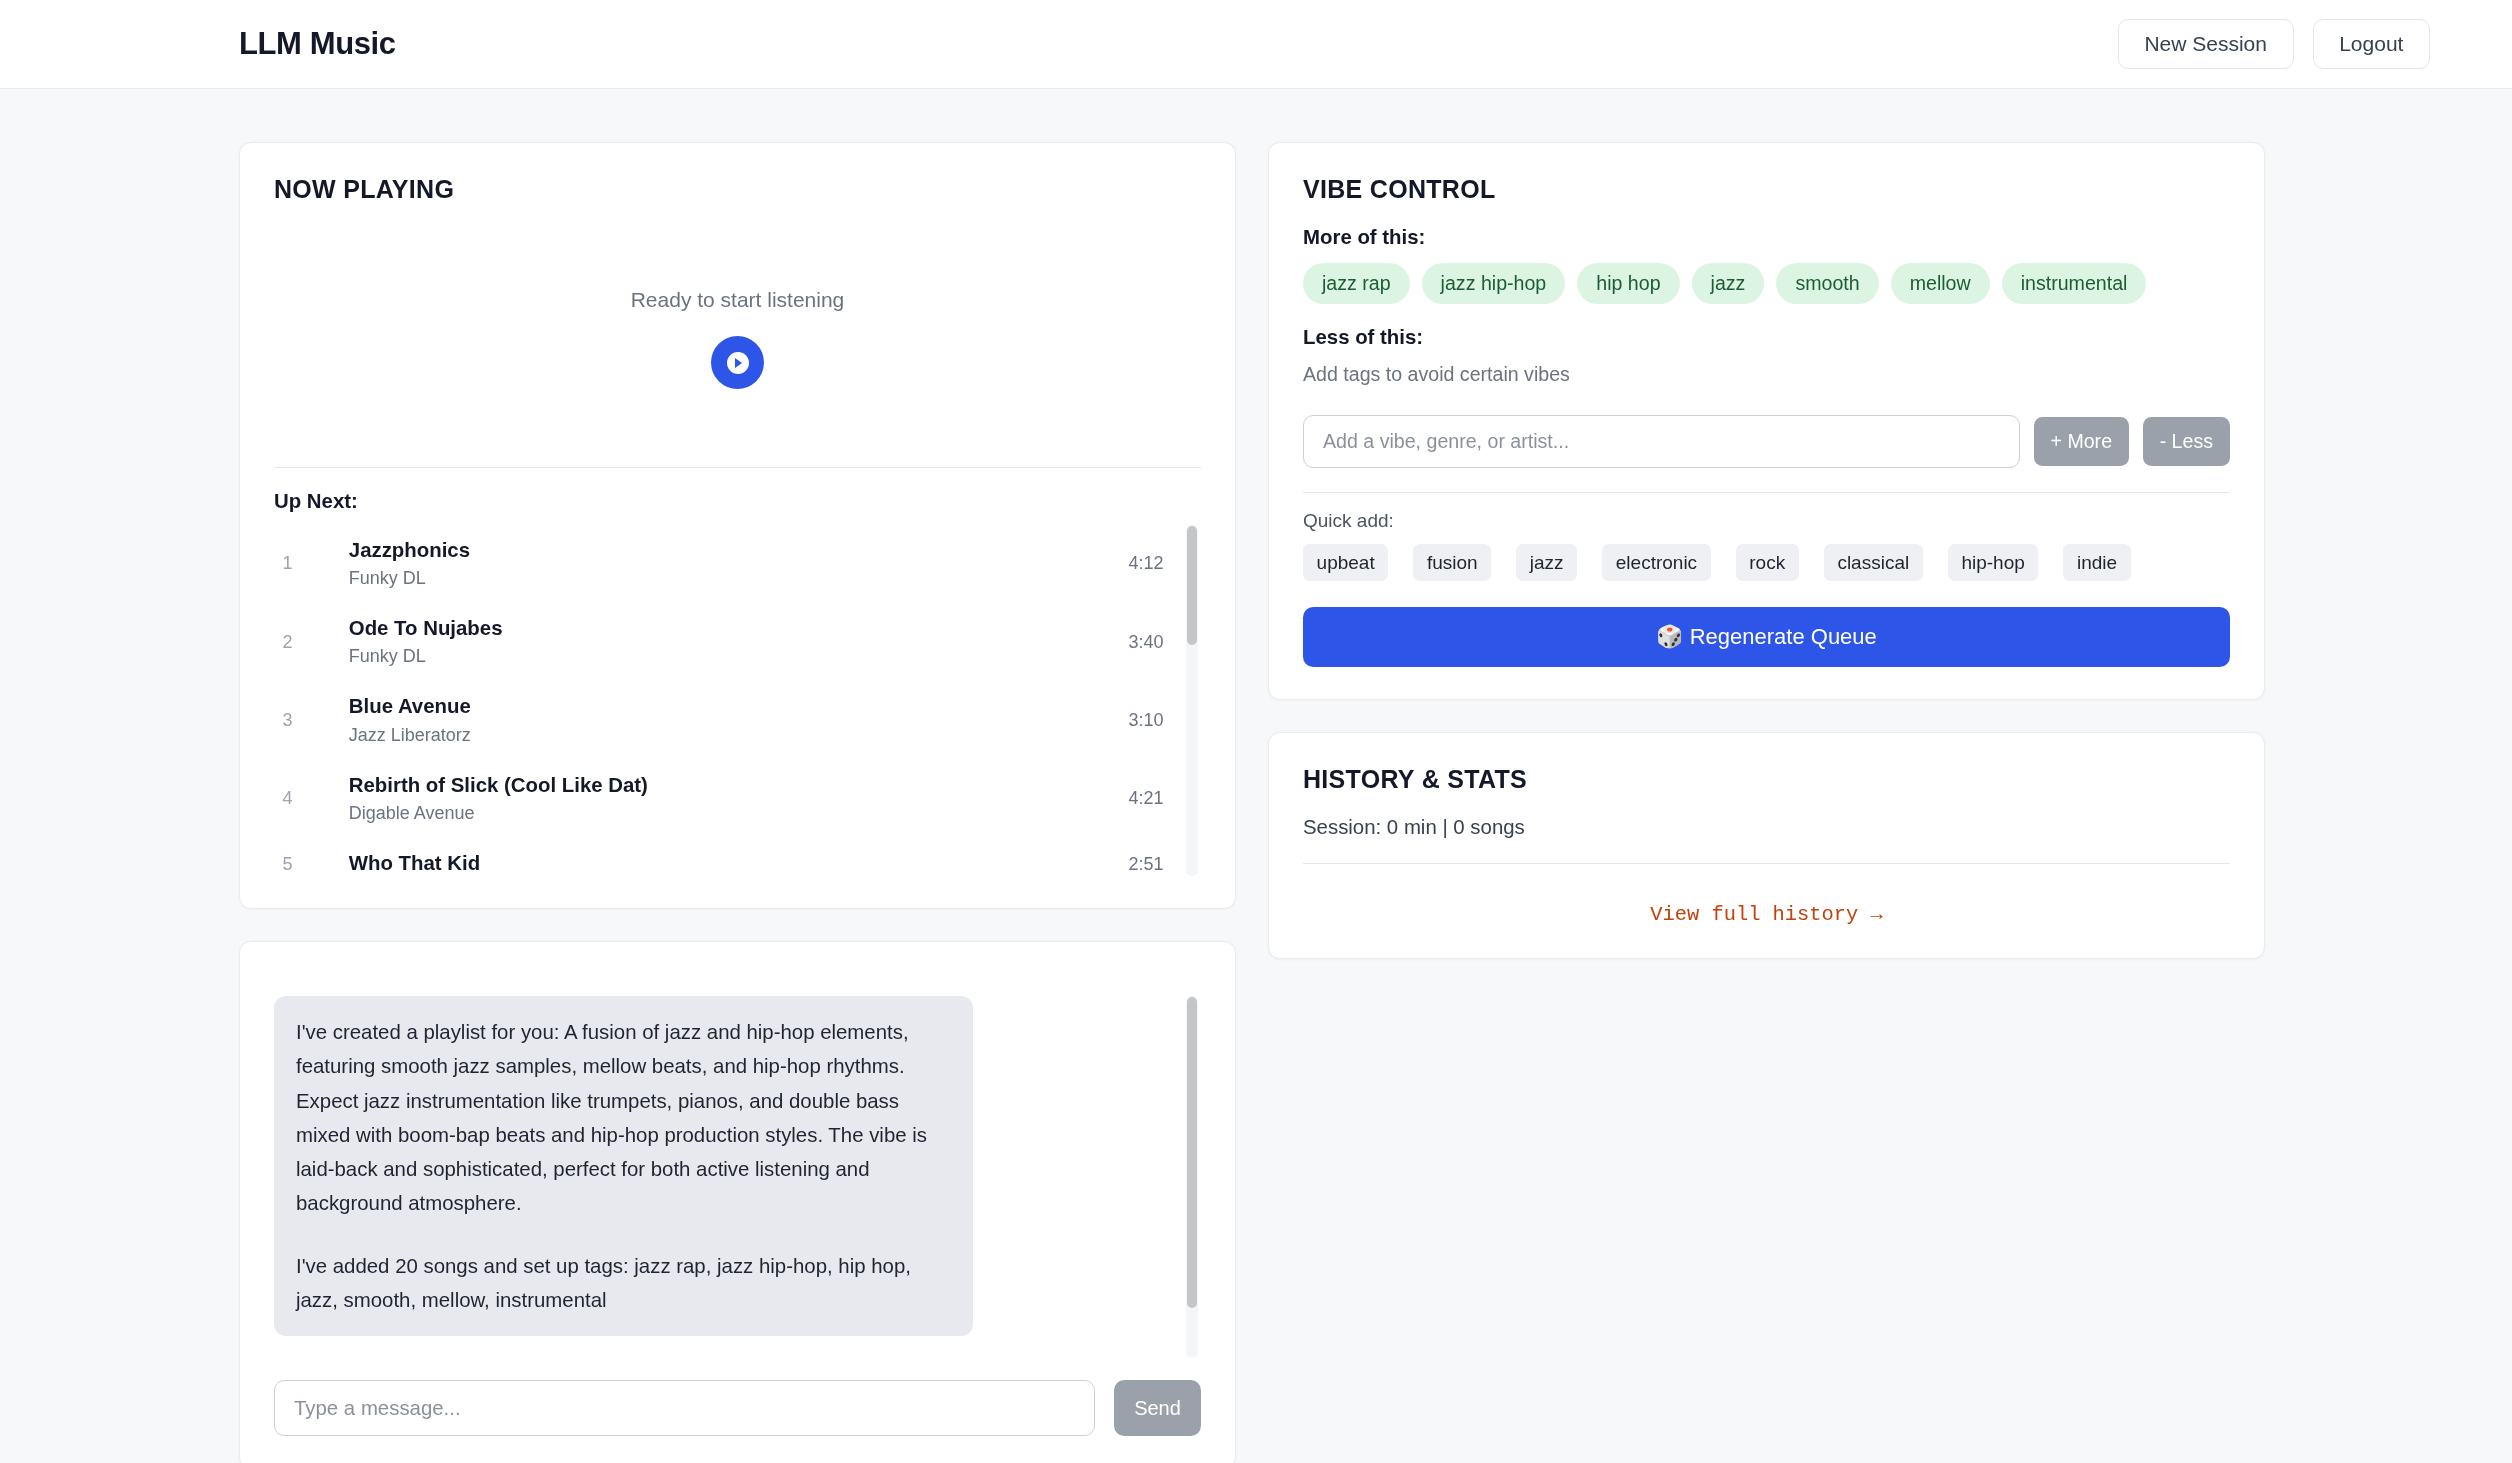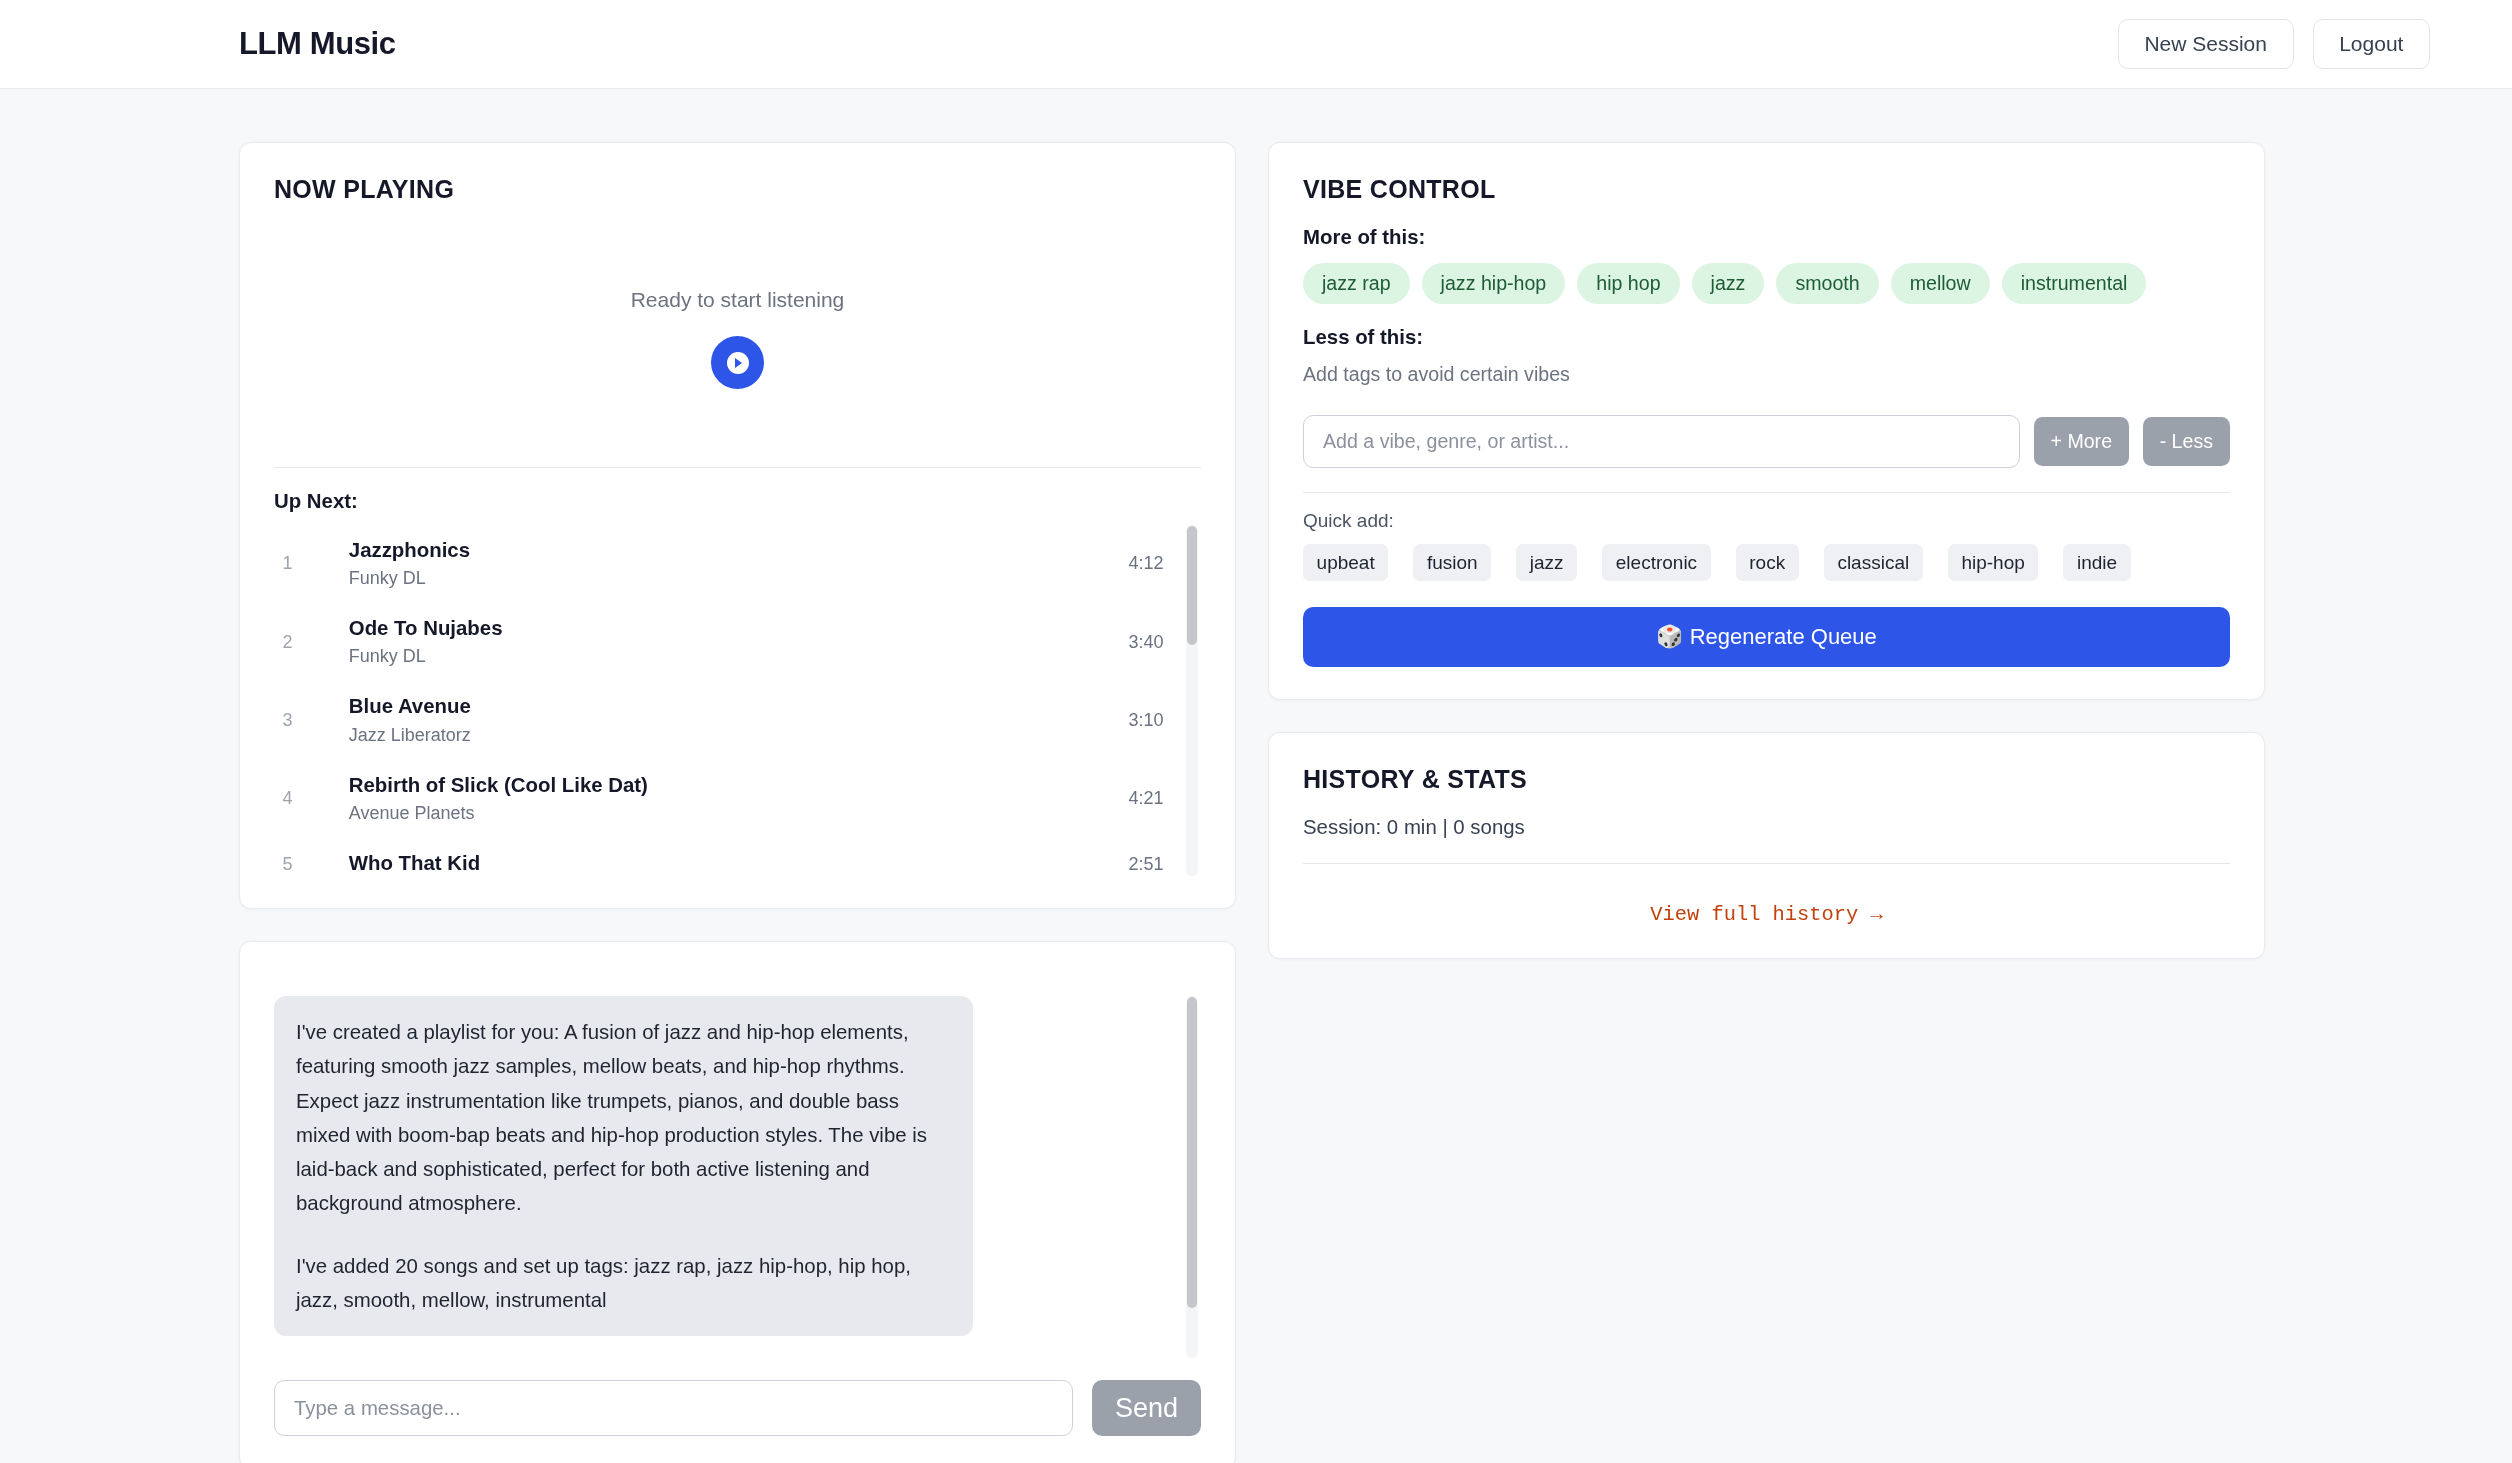--- a/index.html
+++ b/index.html
@@ -173,26 +173,26 @@
     border-radius: 10.2px;
     padding: 0 19px;
     font-size: 20.4px;
     font-family: "Liberation Sans", sans-serif;
     color: #111827;
     background: #fff;
     outline: none;
   }
   .chat-input::placeholder { color: #8b919c; }
   .send-btn {
-    width: 109px; height: 56px;
+    width: 87px; height: 56px;
     background: #9ba1ab;
     color: #ffffff;
     border: none;
     border-radius: 10.2px;
-    font-size: 27px;
+    font-size: 20px;
     font-family: "Liberation Sans", sans-serif;
     cursor: pointer;
   }
 
   
   .sub-label { font-size: 20.4px; font-weight: 700; color: #141828; margin: 22px 0 13.6px 0; }
   .tag-wrap { display: flex; flex-wrap: wrap; gap: 12px; }
   .tag {
     background: #dcf5e3;
     color: #1d5c35;
@@ -323,21 +323,21 @@
               <div class="q-meta">
                 <div class="q-title">Blue Avenue</div>
                 <div class="q-artist">Jazz Liberatorz</div>
               </div>
               <div class="q-dur">3:10</div>
             </div>
             <div class="queue-row">
               <div class="q-num">4</div>
               <div class="q-meta">
                 <div class="q-title">Rebirth of Slick (Cool Like Dat)</div>
-                <div class="q-artist">Avenue Planets</div>
+                <div class="q-artist">Digable Avenue</div>
               </div>
               <div class="q-dur">4:21</div>
             </div>
             <div class="queue-row">
               <div class="q-num">5</div>
               <div class="q-meta">
                 <div class="q-title">Who That Kid</div>
                 <div class="q-artist"></div>
               </div>
               <div class="q-dur">2:51</div>

